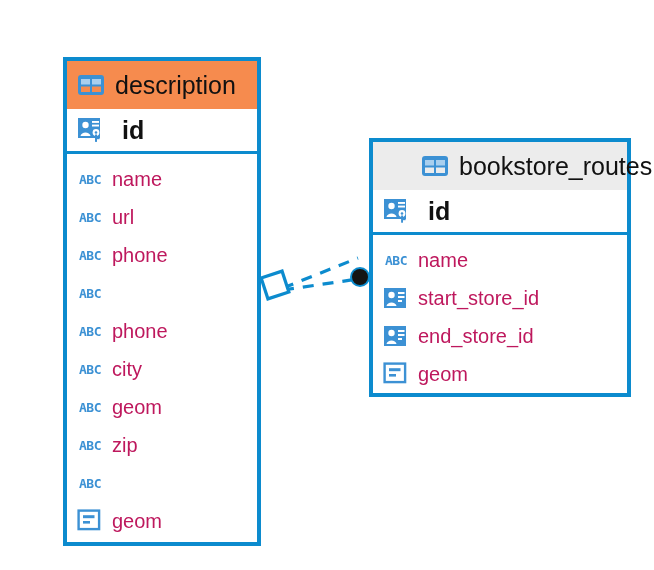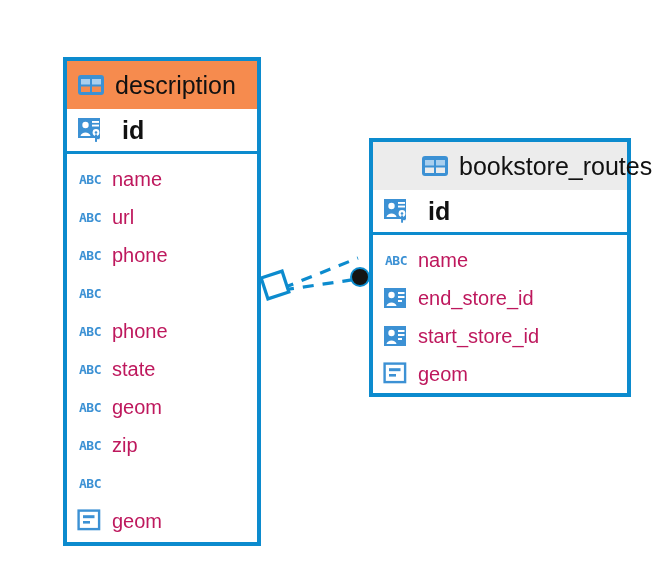--- a/index.html
+++ b/index.html
@@ -181,21 +181,21 @@
         <span class="icon-abc">ABC</span>
       </div>
 
       <div class="field-row">
         <span class="icon-abc">ABC</span>
         <span class="field-label">phone</span>
       </div>
 
       <div class="field-row">
         <span class="icon-abc">ABC</span>
-        <span class="field-label">state</span>
+        <span class="field-label">city</span>
       </div>
 
       <div class="field-row">
         <span class="icon-abc">ABC</span>
         <span class="field-label">geom</span>
       </div>
 
       <div class="field-row">
         <span class="icon-abc">ABC</span>
         <span class="field-label">zip</span>
@@ -254,33 +254,33 @@
 
       <div class="field-row">
         <svg class="icon" width="26" height="24" viewBox="0 0 26 24" xmlns="http://www.w3.org/2000/svg">
           <rect x="1" y="2" width="22" height="20" fill="#3c91d4"></rect>
           <circle cx="8.5" cy="9" r="3.2" fill="#ffffff"></circle>
           <path d="M3.5 20 C4.2 15.2 12.8 15.2 13.5 20 Z" fill="#ffffff"></path>
           <rect x="15" y="6" width="6.5" height="2" fill="#ffffff"></rect>
           <rect x="15" y="10" width="6.5" height="2" fill="#ffffff"></rect>
           <rect x="15" y="14" width="4" height="2" fill="#ffffff"></rect>
         </svg>
-        <span class="field-label">end_store_id</span>
+        <span class="field-label">start_store_id</span>
       </div>
 
       <div class="field-row">
         <svg class="icon" width="26" height="24" viewBox="0 0 26 24" xmlns="http://www.w3.org/2000/svg">
           <rect x="1" y="2" width="22" height="20" fill="#3c91d4"></rect>
           <circle cx="8.5" cy="9" r="3.2" fill="#ffffff"></circle>
           <path d="M3.5 20 C4.2 15.2 12.8 15.2 13.5 20 Z" fill="#ffffff"></path>
           <rect x="15" y="6" width="6.5" height="2" fill="#ffffff"></rect>
           <rect x="15" y="10" width="6.5" height="2" fill="#ffffff"></rect>
           <rect x="15" y="14" width="4" height="2" fill="#ffffff"></rect>
         </svg>
-        <span class="field-label">start_store_id</span>
+        <span class="field-label">end_store_id</span>
       </div>
 
       <div class="field-row">
         <svg class="icon" width="26" height="24" viewBox="0 0 26 24" xmlns="http://www.w3.org/2000/svg">
           <rect x="1.6" y="1.6" width="20.5" height="18.5" fill="#ffffff" stroke="#3c91d4" stroke-width="2.4"></rect>
           <rect x="6" y="6.2" width="11.5" height="3" fill="#3c91d4"></rect>
           <rect x="6" y="12" width="7" height="2.6" fill="#3c91d4"></rect>
         </svg>
         <span class="field-label">geom</span>
       </div>

